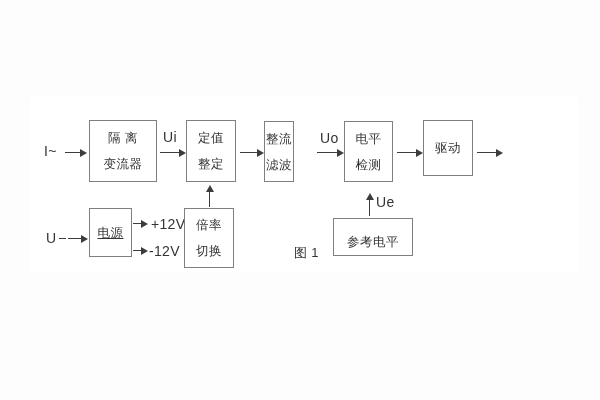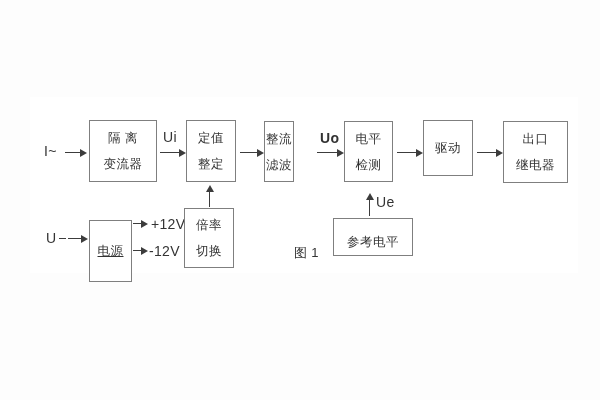--- a/index.html
+++ b/index.html
@@ -23,33 +23,33 @@
     line-height:26px;letter-spacing:.5px;
     text-align:center;white-space:nowrap;
     box-sizing:border-box;
   }
   .b-iso{left:89px; top:120px;width:68px;height:62px;}
   .b-set{left:186px;top:120px;width:50px;height:62px;}
   .b-rec{left:264px;top:121px;width:30px;height:61px;}
   .b-lvl{left:344px;top:121px;width:49px;height:61px;}
   .b-drv{left:423px;top:120px;width:50px;height:56px;}
   .b-out{left:503px;top:121px;width:65px;height:62px;}
-  .b-pwr{left:89px; top:220px;width:43px;height:62px;text-decoration:underline;}
+  .b-pwr{left:89px; top:208px;width:43px;height:49px;text-decoration:underline;}
   .b-rat{left:184px;top:208px;width:50px;height:60px;justify-content:center;}
   .b-ref{left:333px;top:218px;width:80px;height:38px;justify-content:flex-end;}
 
   
   .lbl{
     position:absolute;font-size:14px;line-height:14px;
     color:#333333;white-space:nowrap;letter-spacing:.3px;
   }
   .l-i  {left:44px; top:144px;}
   .l-u  {left:46px; top:231px;}
   .l-ui {left:163px;top:130px;}
-  .l-uo {left:320px;top:131px;font-weight:bold;}
+  .l-uo {left:320px;top:131px;}
   .l-ue {left:376px;top:195px;}
   .l-p12{left:151px;top:217px;}
   .l-m12{left:149px;top:244px;}
   .l-cap{left:294px;top:246px;font-size:13px;}
 
   
   .ar{position:absolute;height:1px;background:#3c3c3c;}
   .ar::after{
     content:"";position:absolute;right:-7px;top:-3.5px;width:0;height:0;
     border-left:7px solid #3c3c3c;
@@ -115,24 +115,20 @@
   </div>
 
   <div class="ar a-45"></div>
 
   <div class="blk b-drv">
     <span>驱动</span>
   </div>
 
   <div class="ar a-56"></div>
 
-  <div class="blk b-out">
-    <span>出口</span>
-    <span>继电器</span>
-  </div>
 
   <span class="lbl l-u">U</span>
   <div class="dash d-u"></div>
   <div class="ar a-u"></div>
 
   <div class="blk b-pwr">
     <span>电源</span>
   </div>
 
   <div class="ar a-p"></div>

